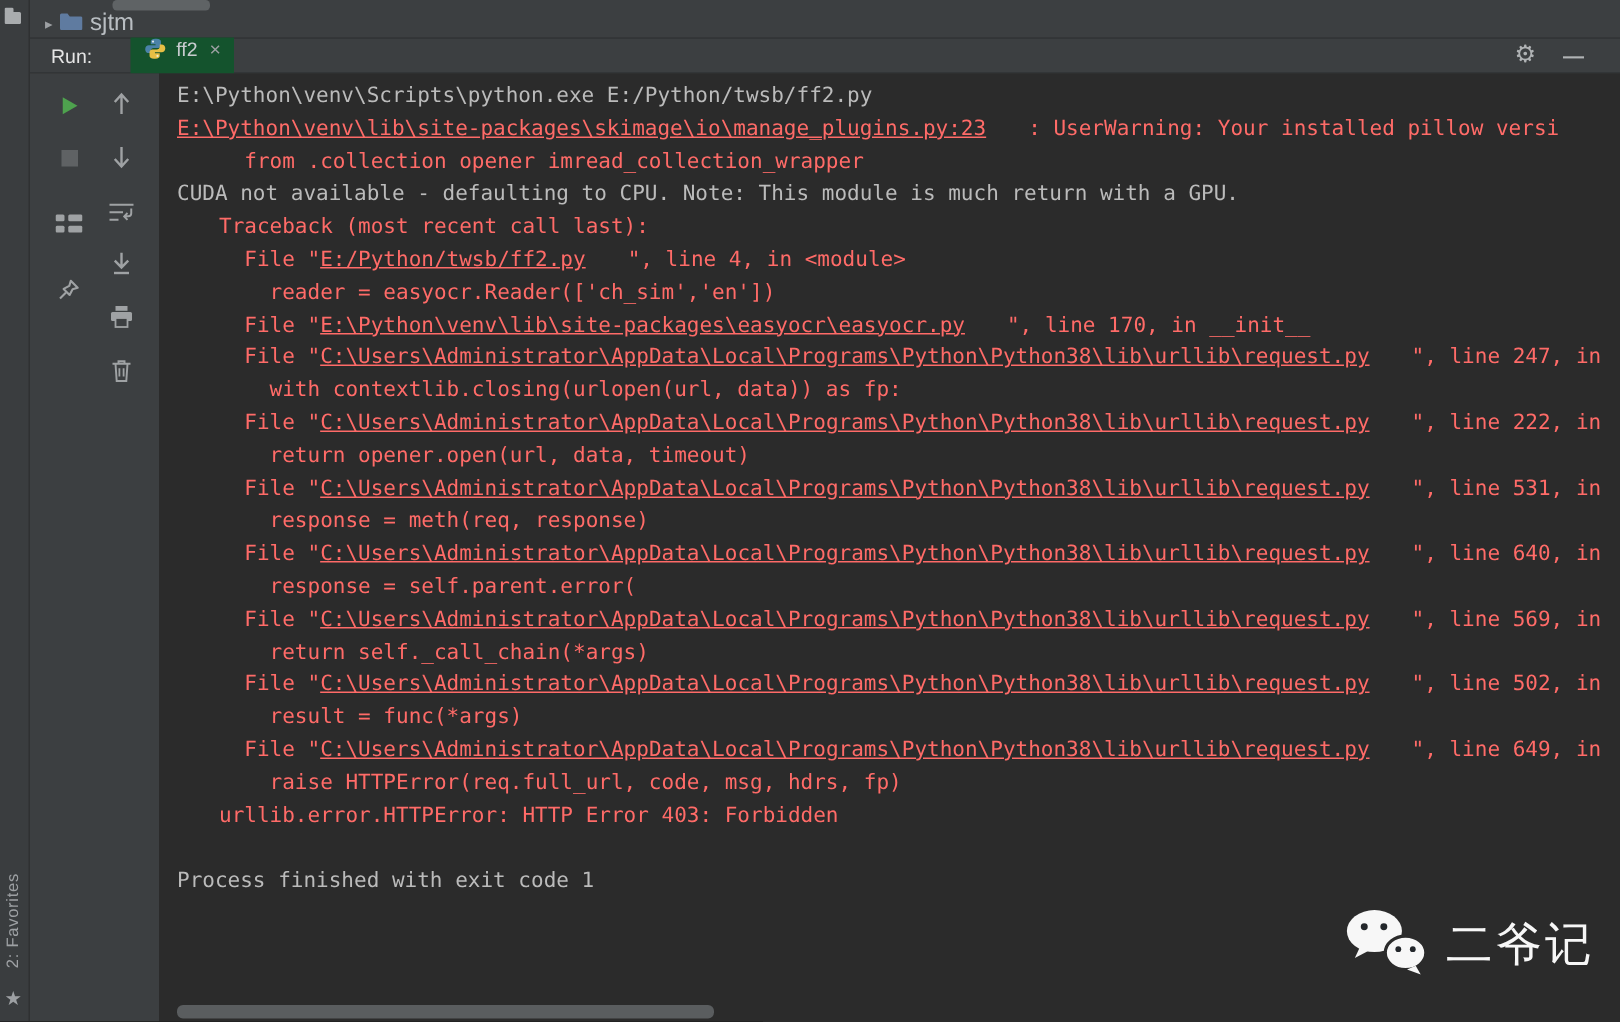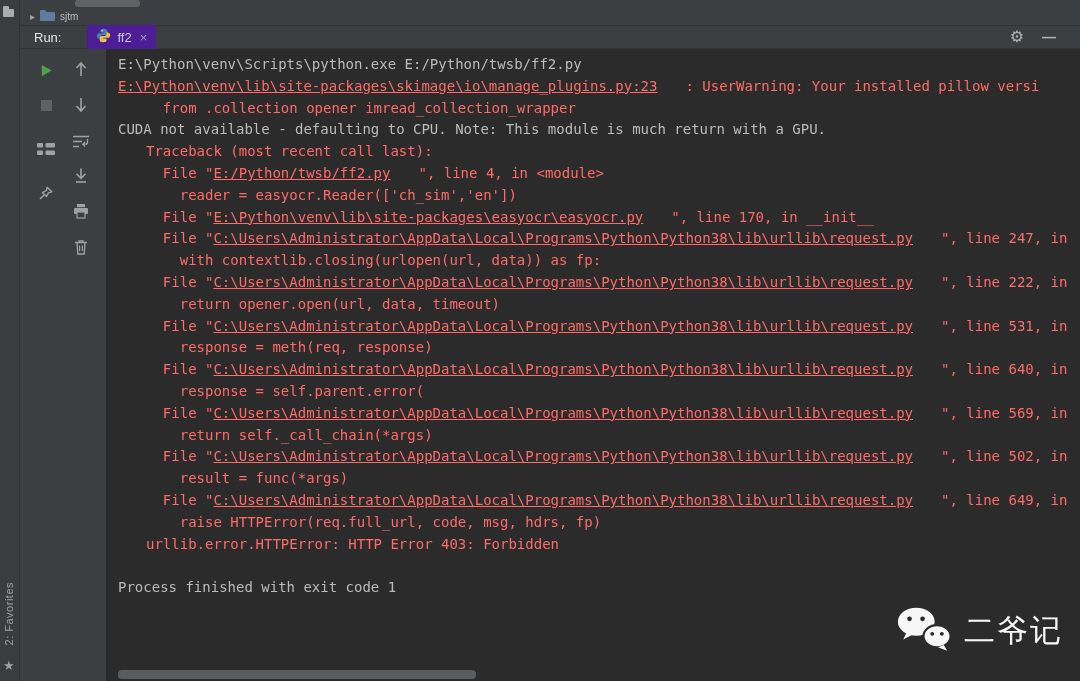--- a/index.html
+++ b/index.html
@@ -28,32 +28,32 @@
   .top-strip {
     position: absolute; left: 20px; top: 0; width: 1060px; height: 25px;
     background: #3c3f41; overflow: hidden;
   }
   .top-thumb {
     position: absolute; left: 55px; top: 0; width: 65px; height: 7px;
     background: #5f6365; border-radius: 3px;
   }
   .tree-item { position: absolute; left: 10px; top: 7px; display: flex; align-items: center; gap: 5px; }
   .tree-chevron { color: #9da0a3; font-size: 10px; }
-  .tree-label { color: #b9bec2; font-size: 10px; }
+  .tree-label { color: #b9bec2; font-size: 16px; }
   
   .run-header {
     position: absolute; left: 20px; top: 25px; width: 1060px; height: 24px;
     background: #3c3f41; border-top: 1px solid #323537; border-bottom: 1px solid #323537;
     display: flex; align-items: center;
   }
   .run-label { color: #e5e5e5; font-size: 13px; margin-left: 14px; }
   .run-tab {
     margin-left: 26px; height: 24px; padding: 0 9px;
-    display: flex; align-items: center; gap: 6px;
-    background: #4c1d95; cursor: pointer;
+    display: flex; gap: 6px;
+    background: #14532d; cursor: pointer;
   }
   .run-tab-title { color: #c7cbce; font-size: 13px; }
   .tab-close { color: #9da0a3; font-size: 13px; cursor: pointer; margin-left: 2px; }
   .header-right { margin-left: auto; display: flex; align-items: center; gap: 18px; padding-right: 24px; }
   .gear { color: #b0b3b5; font-size: 16px; cursor: pointer; line-height: 1; }
   .hide-btn { color: #b0b3b5; font-size: 14px; font-weight: bold; cursor: pointer; line-height: 1; }
   
   .run-toolbars {
     position: absolute; left: 20px; top: 49px; width: 86px; height: 632px;
     background: #3c3f41;

